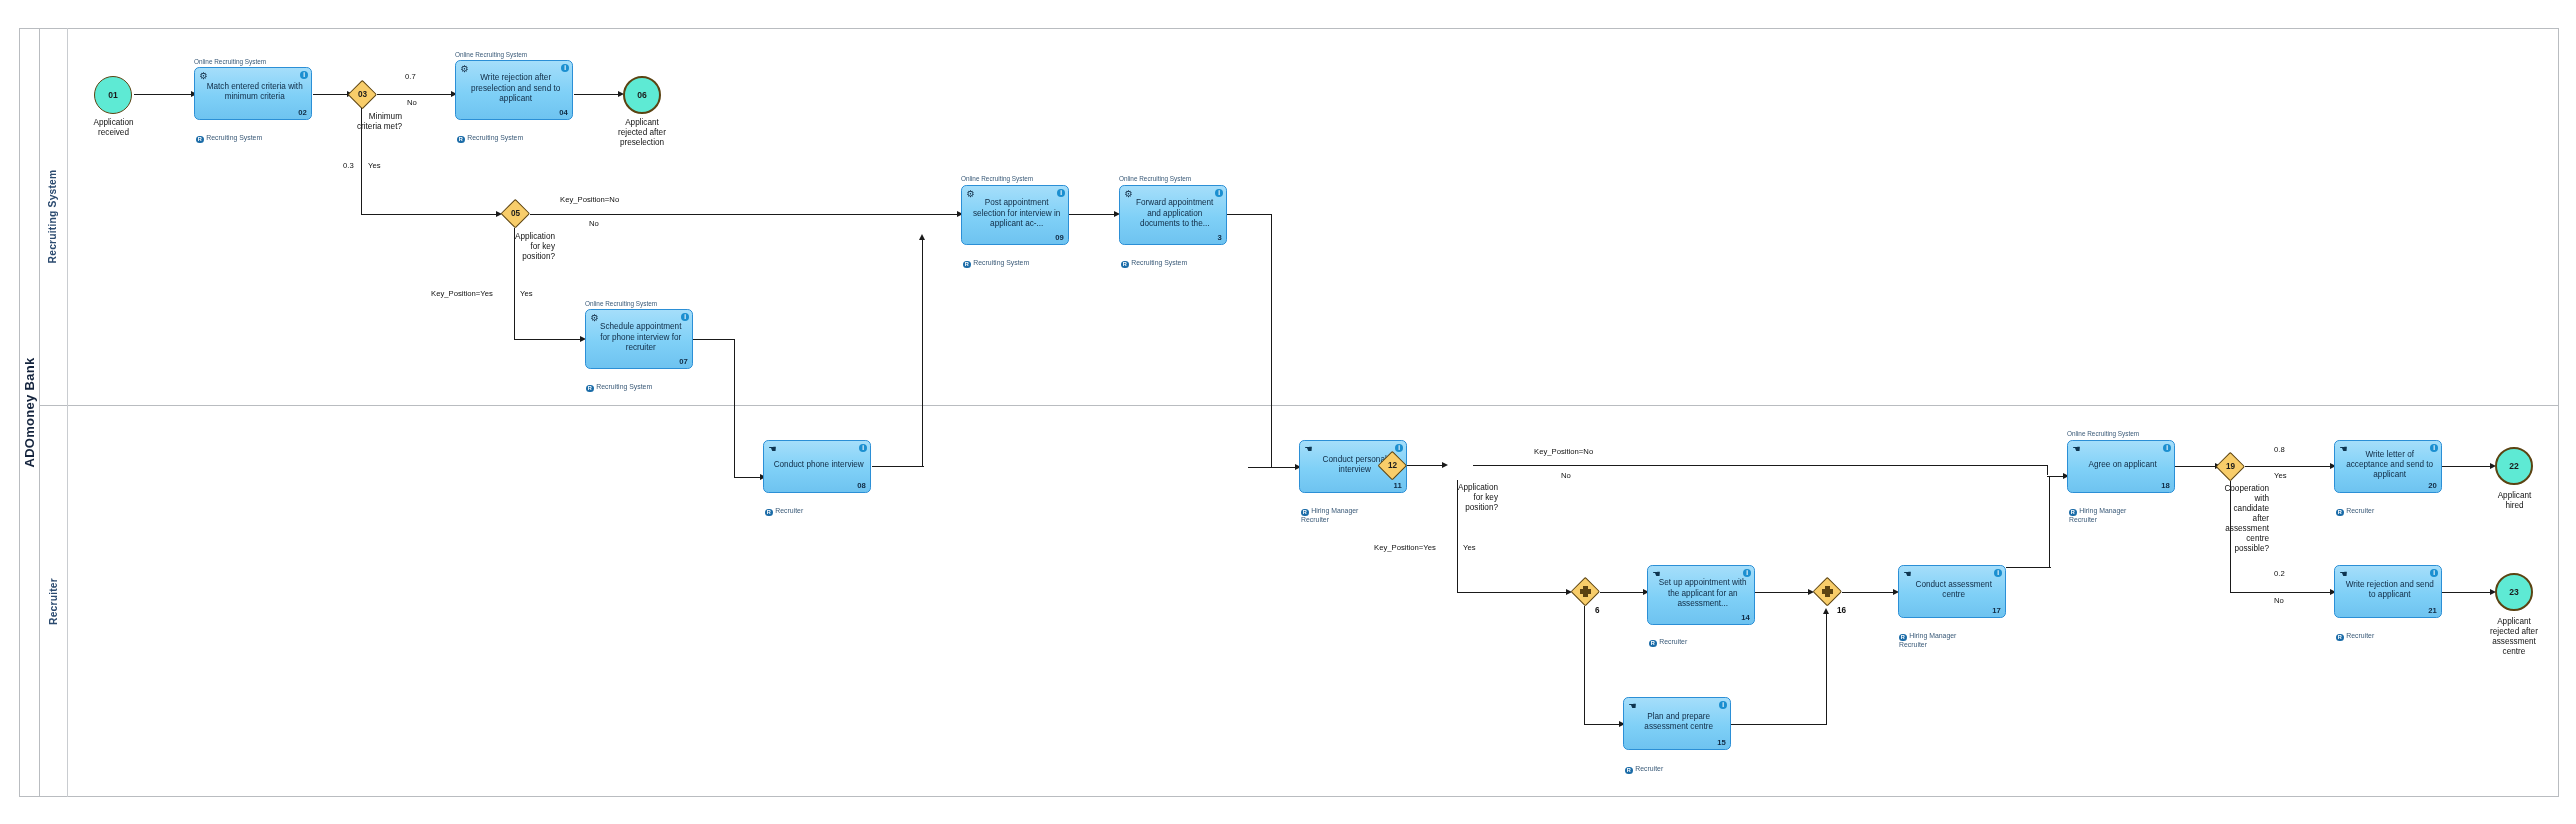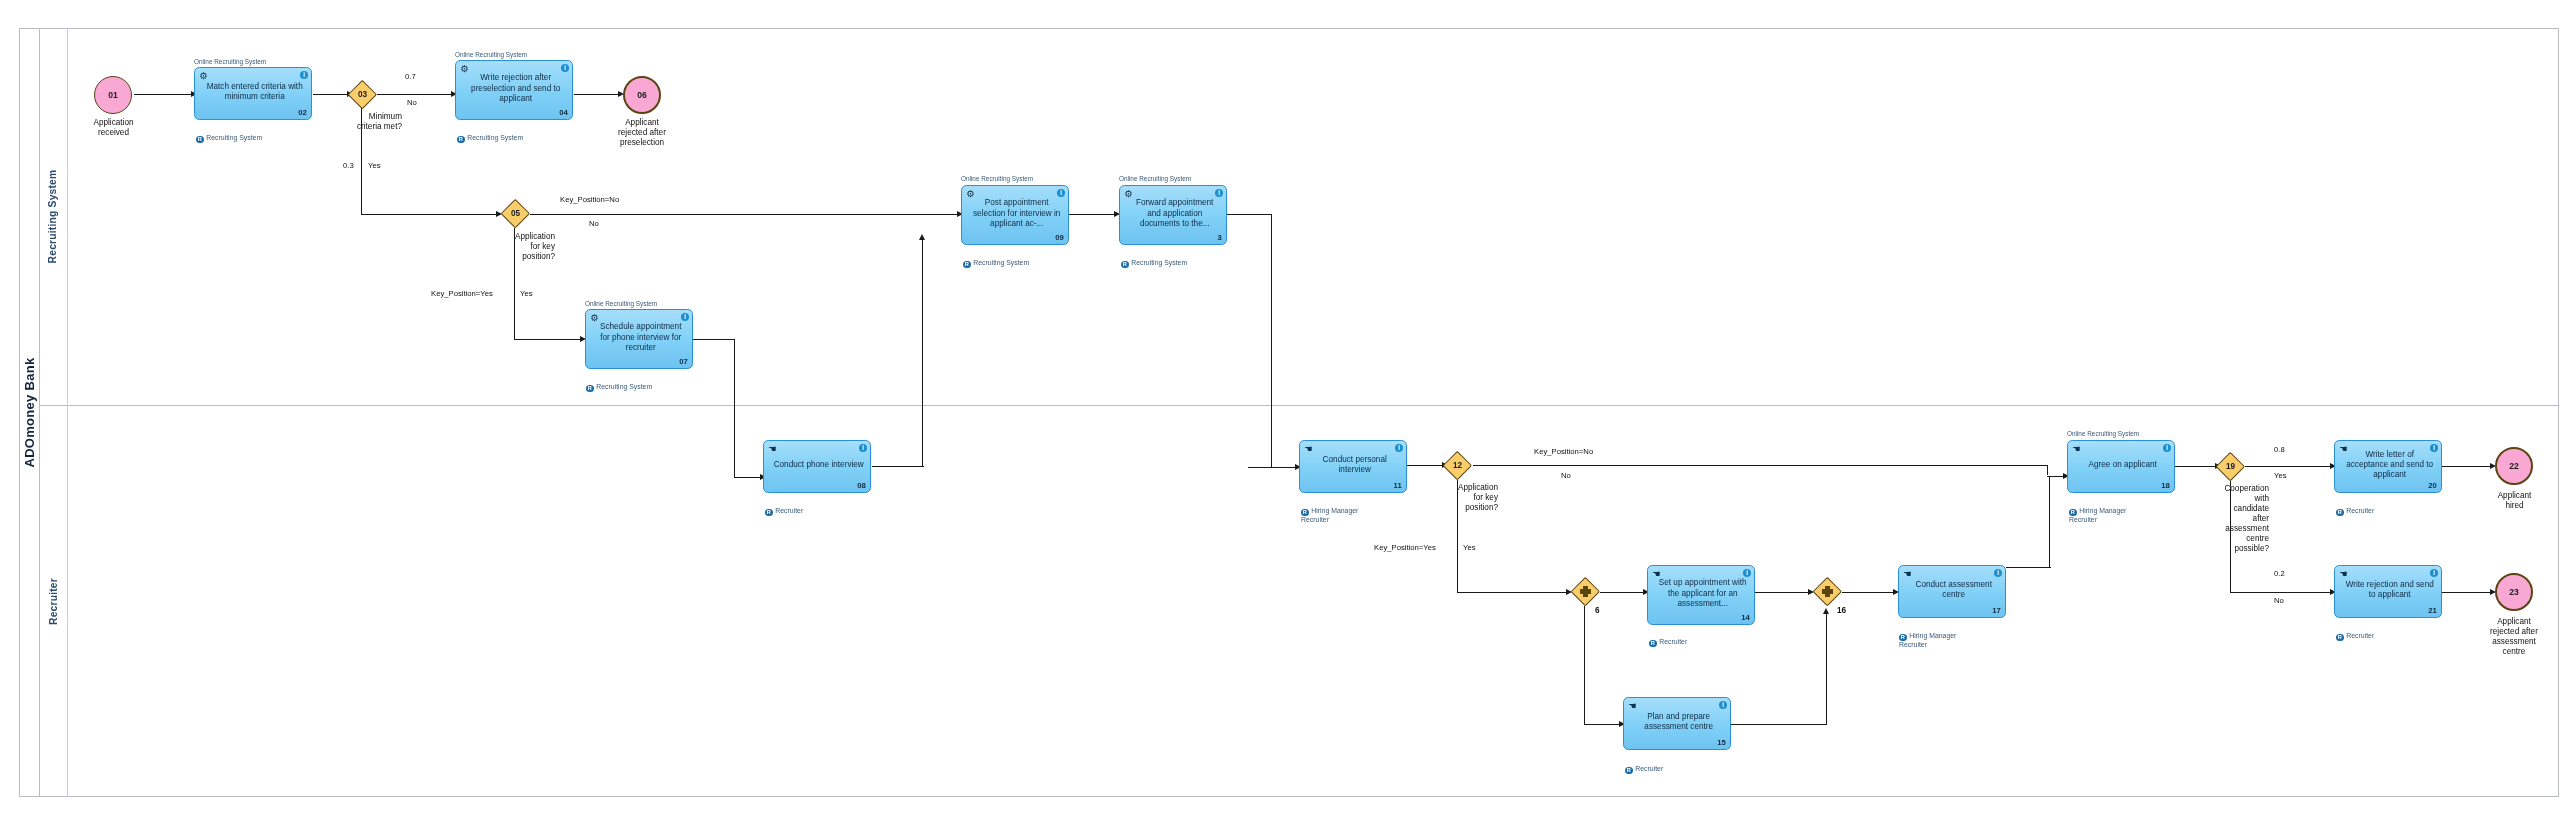--- a/index.html
+++ b/index.html
@@ -11,21 +11,21 @@
   .pool-label{position:absolute;box-sizing:border-box;border-right:0.9px solid #b9bcc0;
     display:flex;align-items:center;justify-content:center;}
   .pool-label span{transform:rotate(-90deg);white-space:nowrap;font-size:13px;font-weight:bold;color:#14243d;letter-spacing:0.3px;}
   .lane{position:absolute;box-sizing:border-box;border-bottom:0.9px solid #b9bcc0;}
   .lane.last{border-bottom:none;}
   .lane-label{position:absolute;width:29px;box-sizing:border-box;border-right:0.9px solid #c9ccd0;
     display:flex;align-items:center;justify-content:center;}
   .lane-label span{transform:rotate(-90deg);white-space:nowrap;font-size:10.3px;font-weight:bold;color:#2b4a6f;letter-spacing:0.2px;}
 
   
-  .event{position:absolute;border-radius:50%;background:#f9a8d4;border:1.7px solid #5b4312;
+  .event{position:absolute;border-radius:50%;background:#5eead4;border:1.7px solid #5b4312;
     display:flex;align-items:center;justify-content:center;box-sizing:border-box;}
   .event.end{border-width:2.6px;}
   .event .num{font-size:8.6px;font-weight:bold;color:#1c1c1c;}
   .ev-caption{position:absolute;text-align:center;font-size:8.2px;line-height:1.22;color:#111;}
 
   
   .gw-wrap{position:absolute;}
   .gw{position:absolute;left:0;top:0;background:#f8cd6a;border:1.3px solid #5b4312;
     transform:rotate(45deg);box-sizing:border-box;border-radius:1.7px;}
   .gw-num{position:absolute;font-size:8.2px;font-weight:bold;color:#1c1c1c;
@@ -233,21 +233,21 @@
     <div class="task-num">11</div>
   </div>
   <div class="task-role" style="left:1301px;top:498px;">
     <span class="role-badge">R</span><span>Hiring Manager
 Recruiter</span>
   </div>
 
   <div class="ln lnh" style="left:1407px;top:465px;width:36px;"></div>
   <div class="arw r" style="left:1442px;top:462px;"></div>
 
-  <div class="gw-wrap" style="left:1443px;top:451px;width:29px;height:29px;">
+  <div class="gw-wrap" style="left:1378px;top:451px;width:29px;height:29px;">
     <div class="gw" style="width:20.6px;height:20.6px;left:4.3px;top:4.3px;"></div>
     <div class="gw-num" style="left:0;top:0;width:29px;height:29px;">12</div>
   </div>
   <div class="gw-caption" style="left:1419px;top:483px;width:79px;white-space:pre-line;">Application
 for key
 position?</div>
 
   <div class="ln lnh" style="left:1473px;top:465px;width:575px;"></div>
   <div class="ln lnv" style="left:2047px;top:465px;height:10.3px;"></div>
   <div class="arw r" style="left:2063px;top:473px;"></div>

